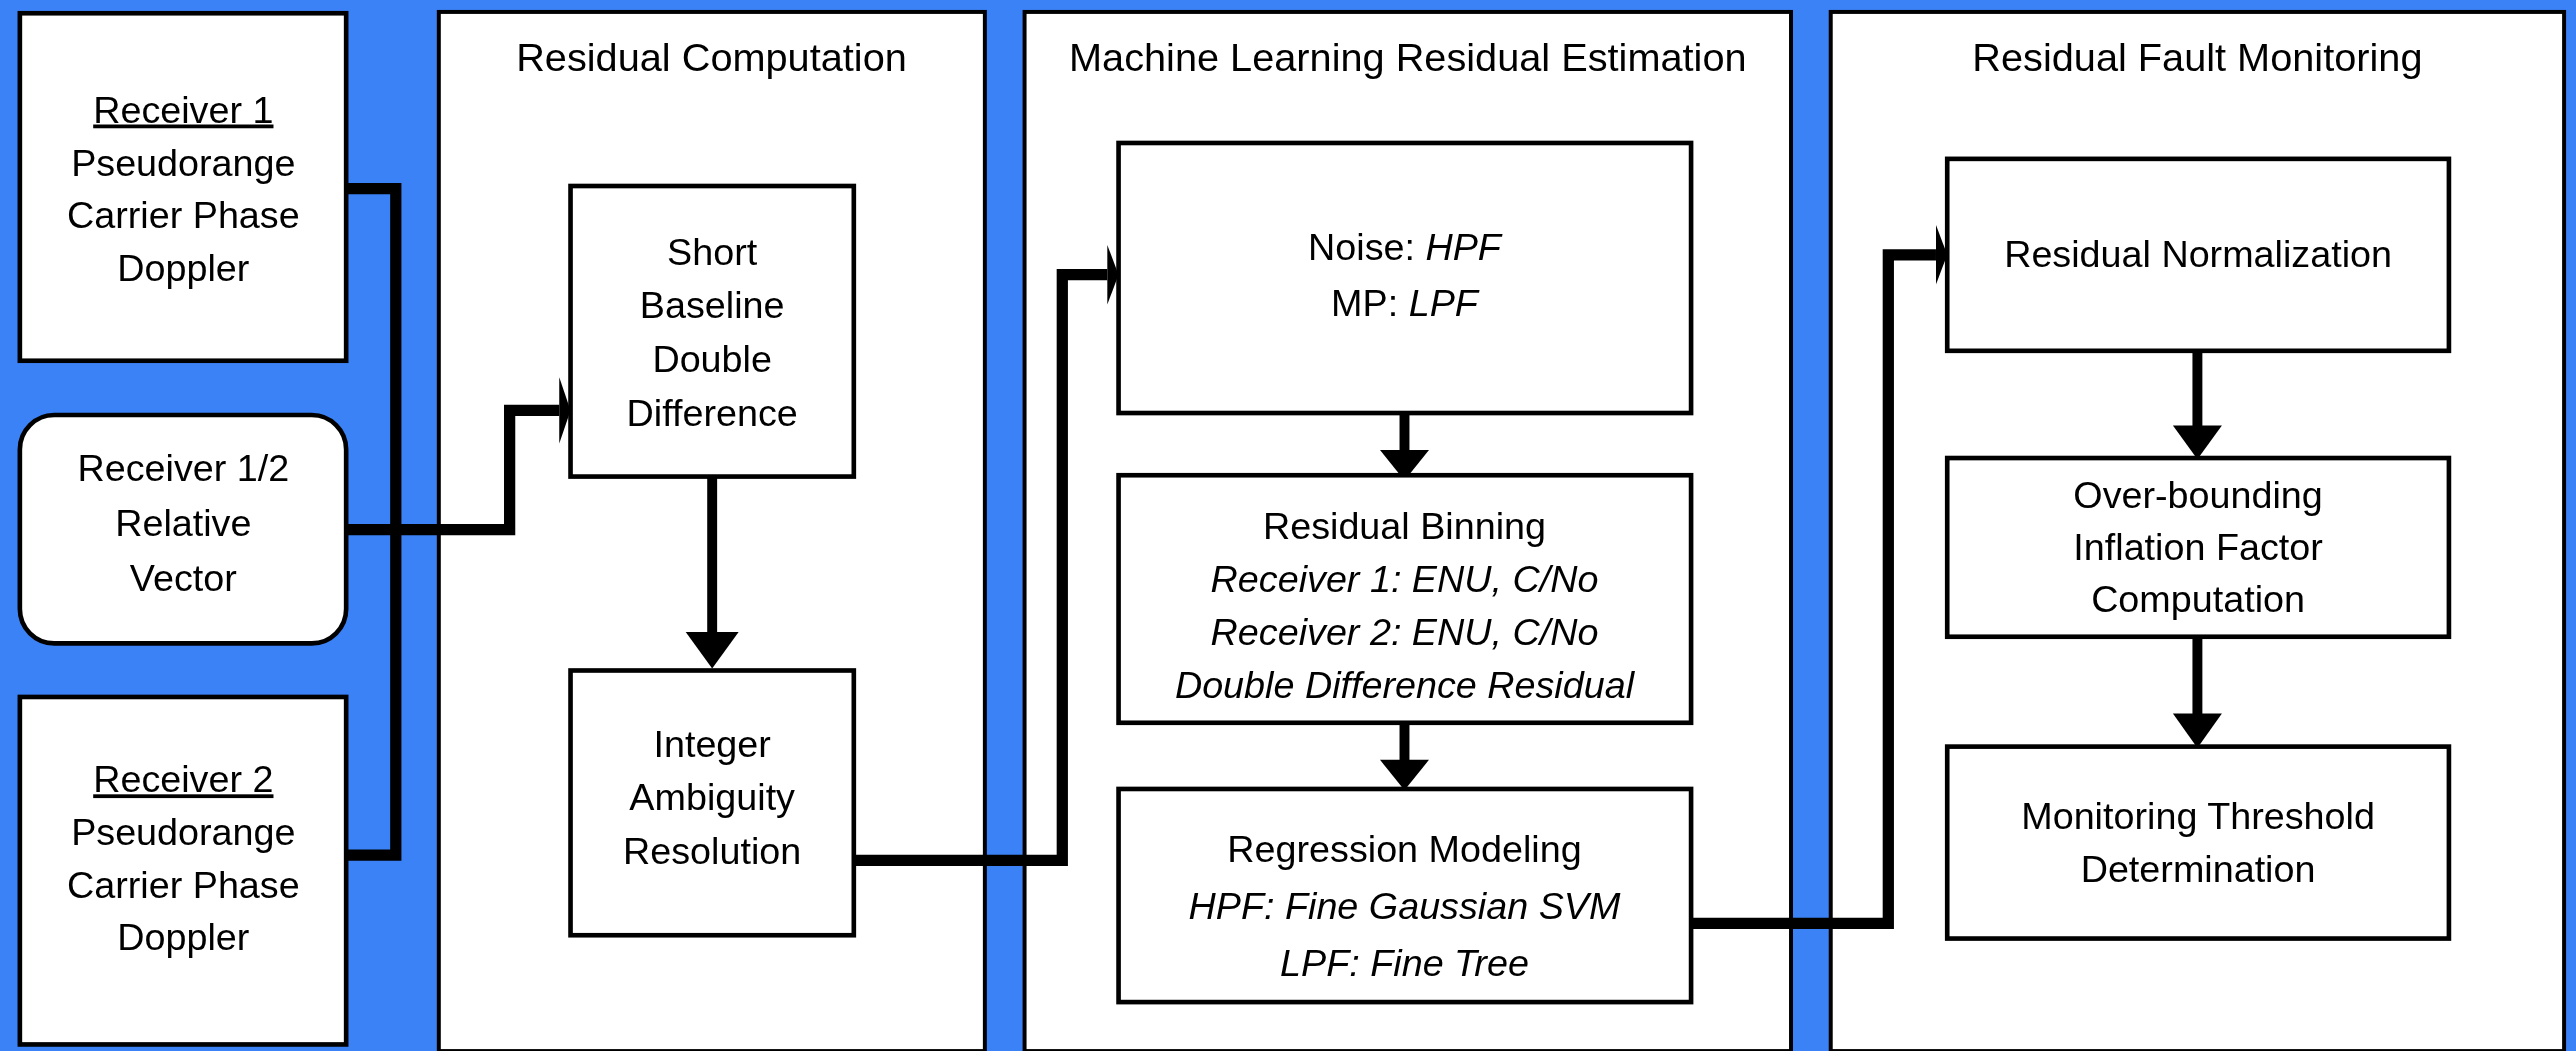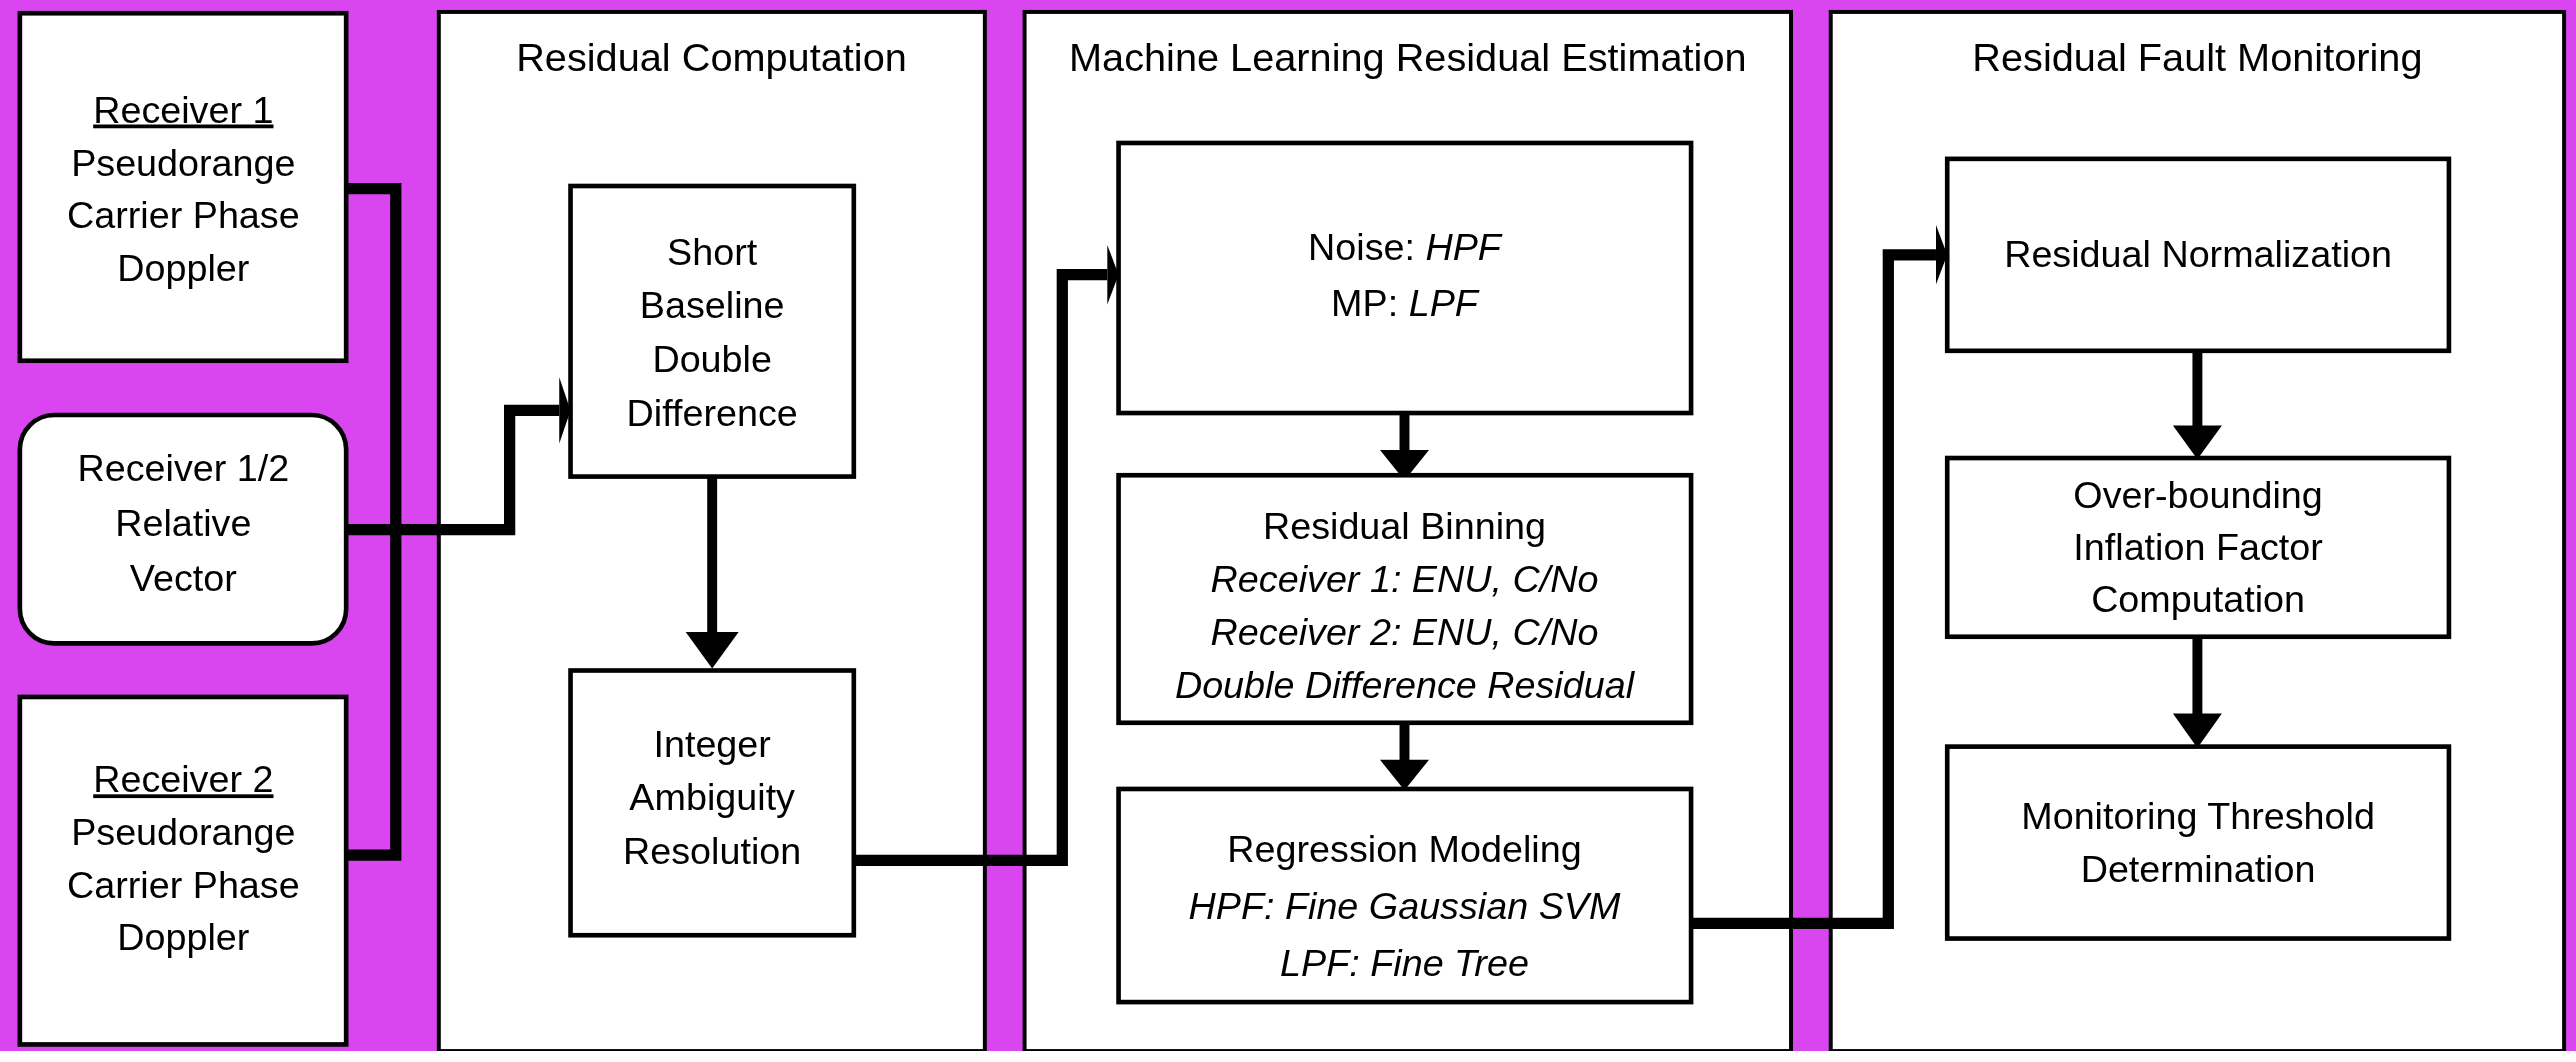--- a/index.html
+++ b/index.html
@@ -1,17 +1,17 @@
 <!DOCTYPE html>
 <html style="font-size:10.6px"><head>
 <meta charset="utf-8">
 <style>
   html,body{margin:0;padding:0;background:#ffffff;}
   body{font-family:"Liberation Sans", sans-serif;}
-  #stage{position:relative;width:2576px;height:1051px;background:#d946ef;overflow:hidden;}
+  #stage{position:relative;width:2576px;height:1051px;background:#3b82f6;overflow:hidden;}
   svg#diagram{position:absolute;left:0;top:0;width:2576px;height:1063px;display:block;}
   .panel-rect{fill:#ffffff;stroke:#000000;stroke-width:6;}
   .box-rect{fill:#ffffff;stroke:#000000;stroke-width:7;}
   .box-rect-round{fill:#ffffff;stroke:#000000;stroke-width:7;}
   .conn{fill:none;stroke:#000000;stroke-width:17;stroke-linecap:butt;stroke-linejoin:miter;}
   .conn-thin{fill:none;stroke:#000000;stroke-width:15;}
   .arrowhead{fill:#000000;stroke:none;}
   text{fill:#000000;font-family:"Liberation Sans", sans-serif;}
   .panel-title{font-size:60px;text-anchor:middle;dominant-baseline:middle;}
   .box-label{font-size:57px;text-anchor:middle;dominant-baseline:middle;}

